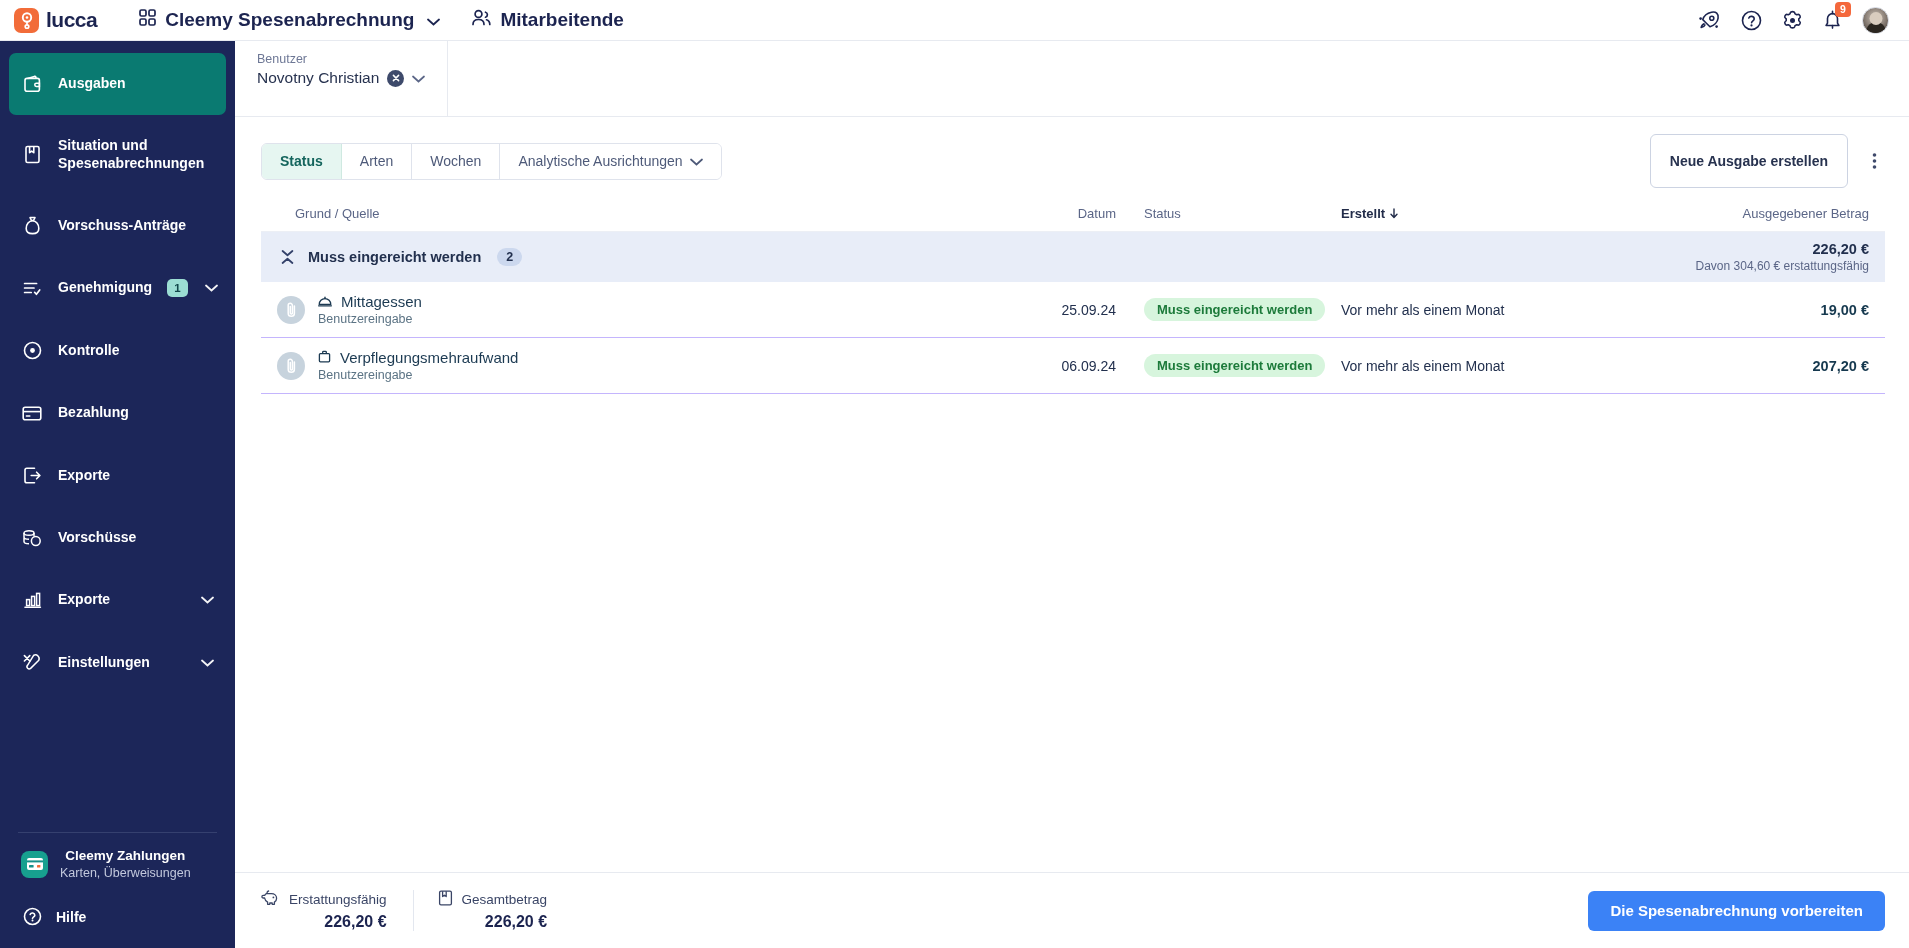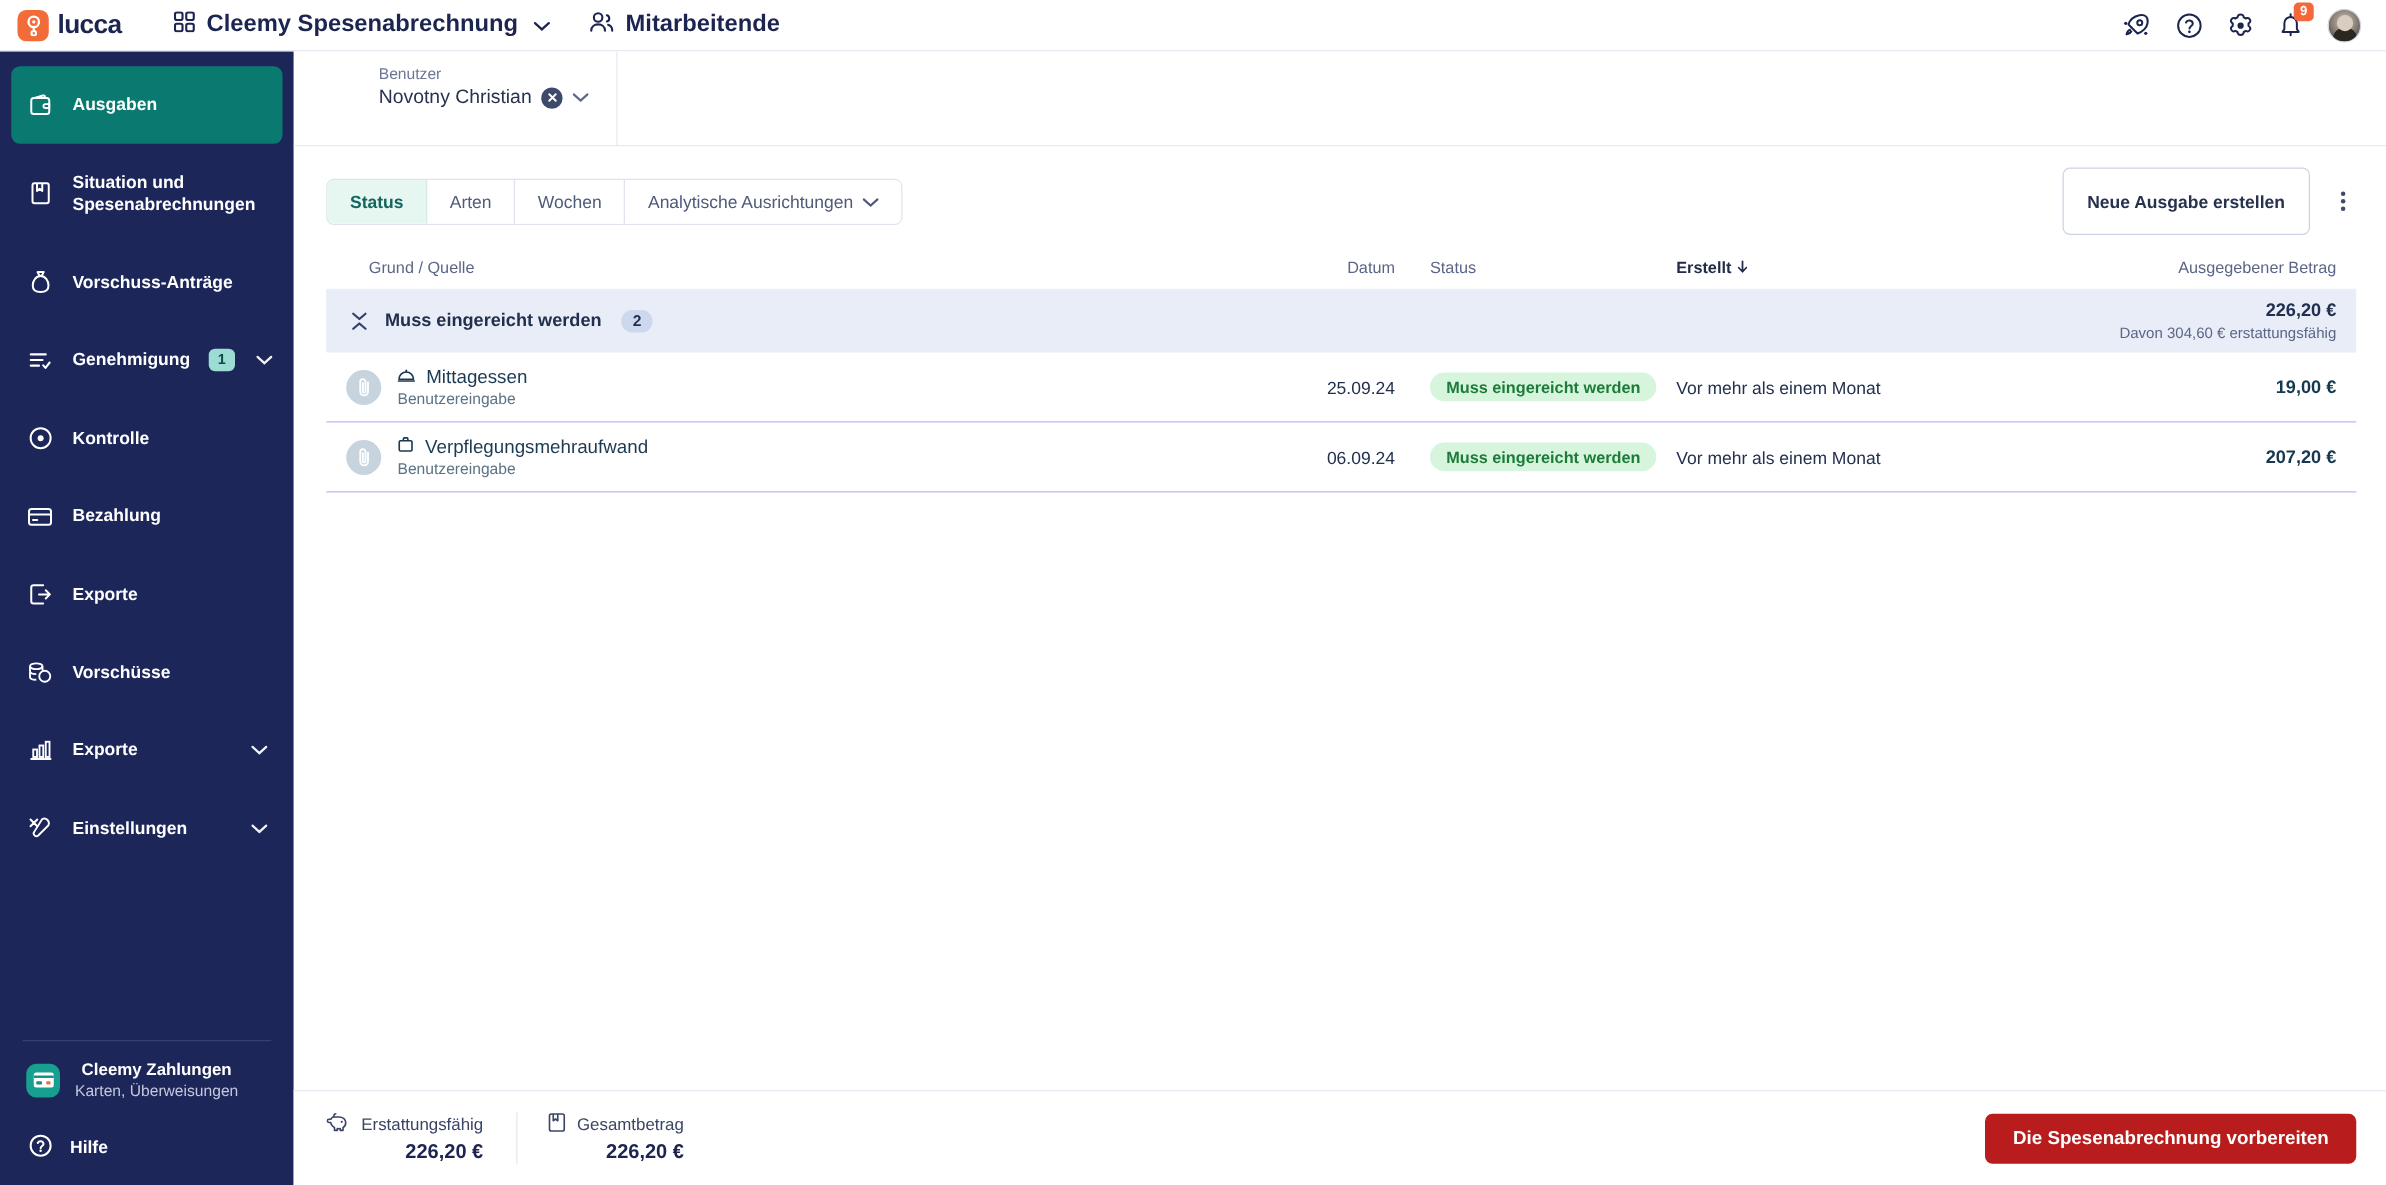--- a/index.html
+++ b/index.html
@@ -92,21 +92,21 @@
   .promo-title { color: #fff; font-size: 13.5px; font-weight: bold; line-height: 1.3; }
   .promo-sub { color: #c3c9dd; font-size: 12.5px; line-height: 1.3; }
   .side-help {
     display: flex; align-items: center; gap: 13px;
     padding: 16px 21px 22px 21px; color: #fff; font-size: 14px; font-weight: 600; cursor: pointer;
   }
 
   
   .main { flex: 1; display: flex; flex-direction: column; min-width: 0; background: #fff; position: relative; }
 
-  .filterbar { display: flex; border-bottom: 1px solid #e7eaf0; height: 76px; min-height: 76px; padding-left: 46px; }
+  .filterbar { display: flex; border-bottom: 1px solid #e7eaf0; height: 76px; min-height: 76px; }
   .filter-cell {
     padding: 11px 22px 0 22px; border-right: 1px solid #e7eaf0;
     display: flex; flex-direction: column; gap: 3px; justify-content: flex-start;
     min-width: 185px; cursor: pointer;
   }
   .filter-label { font-size: 12.5px; color: #6d7795; }
   .filter-value { display: flex; align-items: center; gap: 8px; font-size: 15.5px; color: #27324f; }
   .clear-chip {
     width: 17px; height: 17px; border-radius: 50%; background: #3e4a6b;
     display: flex; align-items: center; justify-content: center; color: #fff;
@@ -202,21 +202,21 @@
   .footer {
     height: 76px; min-height: 76px; border-top: 1px solid #e7eaf0;
     display: flex; align-items: center; padding: 0 24px 0 26px; background: #fff;
   }
   .f-stat { display: flex; flex-direction: column; padding: 0 26px 0 0; }
   .f-stat.bordered { border-right: 1px solid #e3e7ef; margin-right: 24px; }
   .f-head { display: flex; align-items: center; gap: 9px; font-size: 13.5px; color: #3a4straight; color: #3a4566; }
   .f-val { font-size: 16px; font-weight: bold; color: #1c2450; text-align: right; margin-top: 4px; }
   .footer-spacer { flex: 1; }
   .btn-primary {
-    background: #b91c1c; color: #fff; border: none; border-radius: 6px;
+    background: #3b82f6; color: #fff; border: none; border-radius: 6px;
     font-size: 15px; font-weight: bold; padding: 0 22px; height: 40px; cursor: pointer;
     font-family: "Liberation Sans", sans-serif;
   }
 </style>
 </head>
 <body>
 
 <div id="app">
 
   <div class="topbar">

